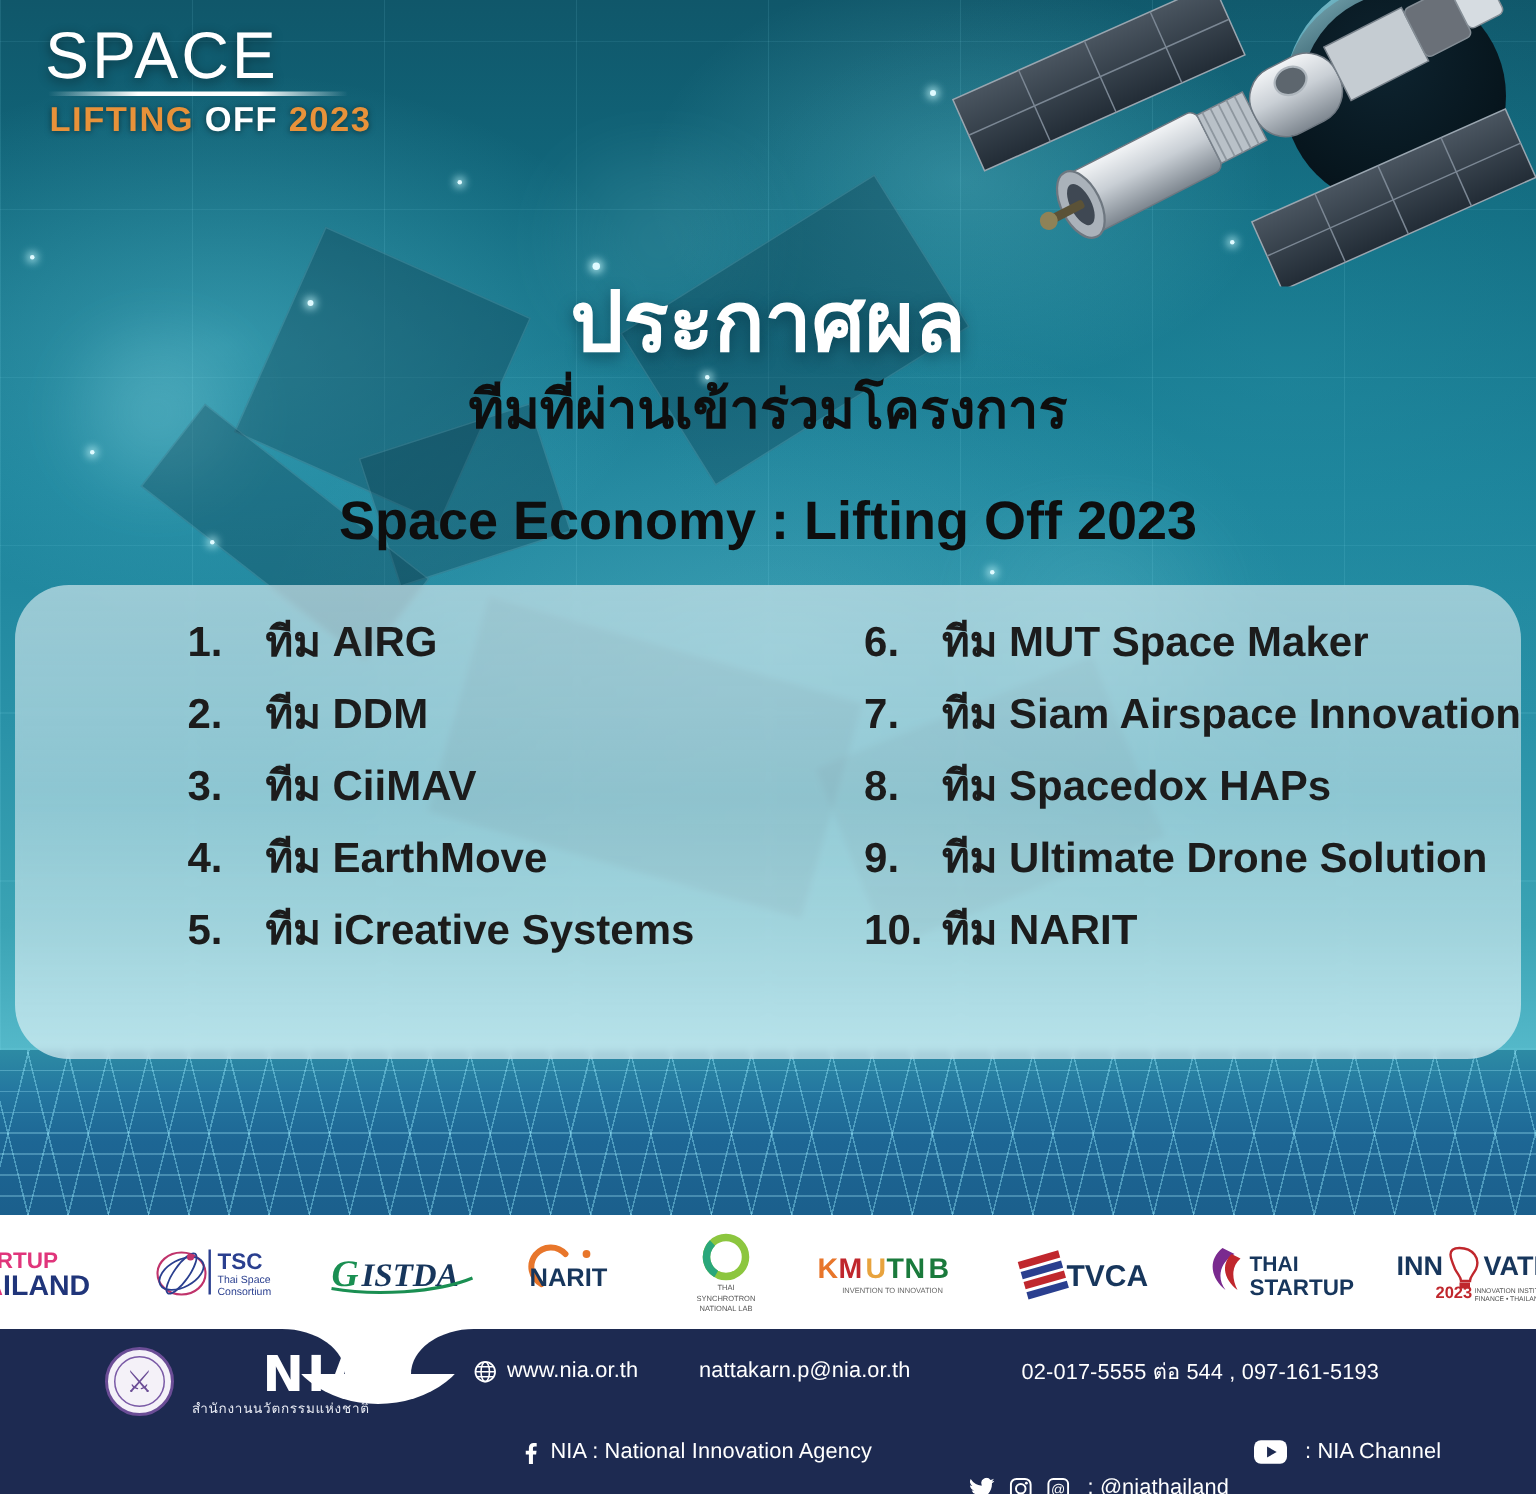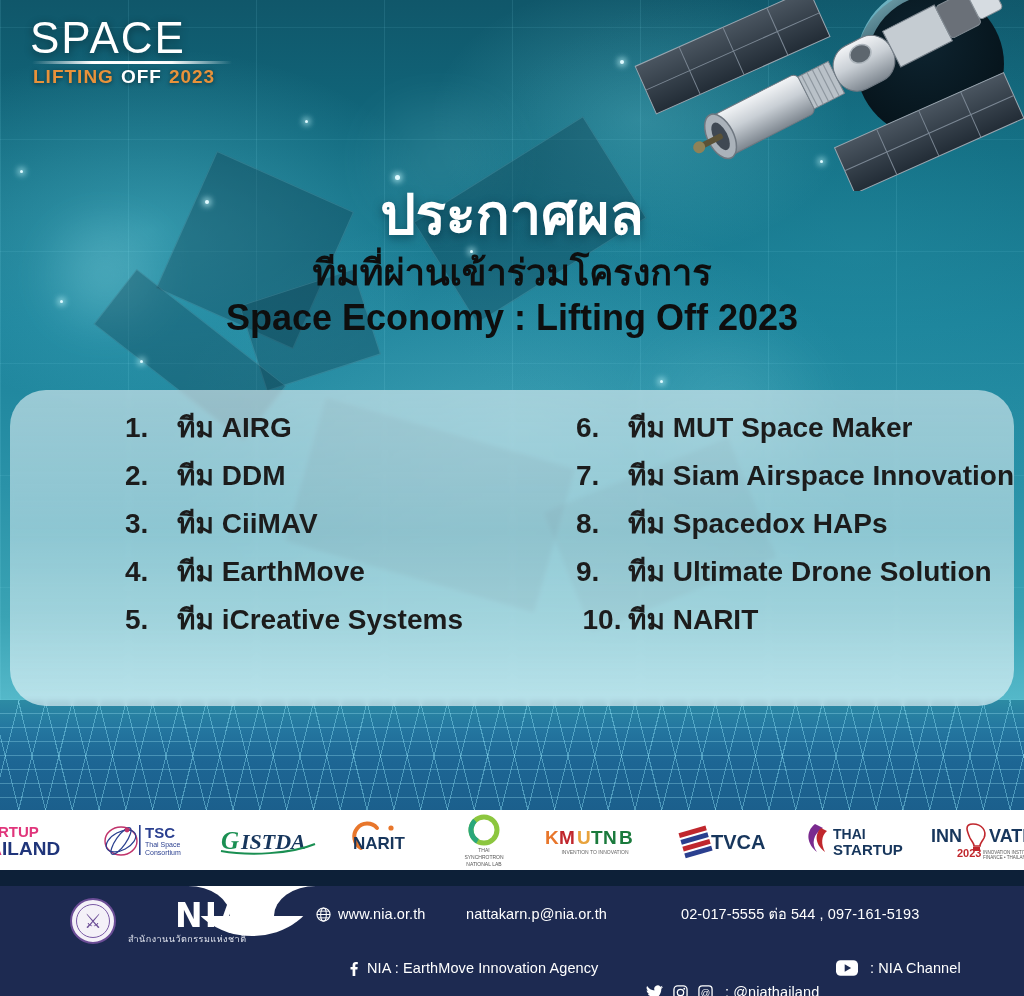--- a/index.html
+++ b/index.html
@@ -79,66 +79,66 @@
     letter-spacing:1px; line-height:1;
     text-shadow:0 2px 8px rgba(0,0,0,.45);
     display:block; position:relative;
   }
   .brand-rule {
     height:3px; width:200px; margin:3px 0 2px 2px;
     background:linear-gradient(90deg,rgba(255,255,255,0),#ffffff 30%,#ffffff 70%,rgba(255,255,255,0));
     border-radius:2px;
   }
   .brand-lifting {
-    font-size:19px; font-weight:bold; letter-spacing:1px;
+    font-size:23px; font-weight:bold; letter-spacing:1px;
     display:flex; gap:7px; align-items:baseline; padding-left:3px;
   }
   .lift-orange { color:#E8923A; text-shadow:0 1px 4px rgba(0,0,0,.5); }
   .lift-white  { color:#ffffff; text-shadow:0 1px 4px rgba(0,0,0,.5); }
 
   
   .satellite { position:absolute; right:-6px; top:-14px; width:430px; height:205px; z-index:20; }
 
   
   .headings { position:absolute; left:0; top:185px; width:1024px; text-align:center; z-index:25; }
   .h-main {
     font-size:56px; font-weight:bold; color:#ffffff; line-height:1.06;
     text-shadow:0 3px 10px rgba(0,40,55,.55);
   }
   .h-sub1 {
     font-size:36px; font-weight:bold; color:#0e0e0e; line-height:1.25; margin-top:6px;
   }
   .h-sub2 {
-    font-size:36px; font-weight:bold; color:#0e0e0e; line-height:1.25;
+    font-size:36px; font-weight:bold; color:#0e0e0e; line-height:1.25;margin-top:29px;
   }
 
   
   .panel {
     position:absolute; left:10px; top:390px; width:1004px; height:316px;
     border-radius:36px;
     background:linear-gradient(180deg, rgba(235,245,248,0.60) 0%, rgba(228,242,246,0.52) 45%, rgba(245,252,254,0.62) 100%);
     backdrop-filter:blur(2px);
     z-index:22;
   }
   .cols { display:flex; width:100%; height:100%; padding:24px 0 0 0; }
   .col { flex:1; display:flex; flex-direction:column; gap:20px; }
   .col-left  { padding-left:115px; }
   .col-right { padding-left:14px; }
   .li {
     display:flex; align-items:baseline;
     font-size:28px; font-weight:bold; color:#1c1c1c;
     line-height:1.0;
   }
   .li-num { width:52px; flex:0 0 52px; }
-  .li-num.wide { width:52px;text-align:center; }
+  .li-num.wide { width:52px; }
   .li-text { white-space:nowrap; }
 
   
   .logobar {
-    position:absolute; left:0; top:810px; width:1024px; height:60px;
+    position:absolute; left:0; top:810px; width:1024px; height:76px;
     background:#ffffff; z-index:30;
     display:flex; align-items:center; justify-content:center; gap:26px;
   }
   .plogo { display:flex; align-items:center; height:56px; }
 
   
   .footer {
     position:absolute; left:0; top:886px; width:1024px; height:110px;
     background:#1d2a51; z-index:30;
   }
@@ -490,21 +490,21 @@
         </div>
       </div>
 
       <div class="crow">
         <div class="citem sp-fb">
           <span class="ico">
             <svg width="14" height="15" viewBox="0 0 14 15">
               <path d="M9.3 15V8.6h2.1l.3-2.5H9.3V4.5c0-.7.2-1.2 1.2-1.2h1.3V1.1C11.5 1 10.7 1 9.8 1 7.9 1 6.6 2.1 6.6 4.2v1.9H4.5v2.5h2.1V15z" fill="#fff"></path>
             </svg>
           </span>
-          <span>NIA : EarthMove Innovation Agency</span>
+          <span>NIA : National Innovation Agency</span>
         </div>
 
         <div class="citem sp-soc">
           <span class="ico">
             <svg width="17" height="15" viewBox="0 0 18 15">
               <path d="M18 1.8c-.7.3-1.4.5-2.1.6.8-.5 1.3-1.2 1.6-2-.7.4-1.5.7-2.3.9A3.6 3.6 0 0 0 8.9 4.6c0 .3 0 .6.1.8A10.3 10.3 0 0 1 1.2.7a3.6 3.6 0 0 0 1.1 4.8c-.6 0-1.2-.2-1.6-.4 0 1.8 1.2 3.2 2.9 3.6-.3.1-.6.1-1 .1h-.7a3.6 3.6 0 0 0 3.4 2.5A7.3 7.3 0 0 1 0 13c1.6 1 3.6 1.6 5.7 1.6 6.8 0 10.5-5.6 10.5-10.5v-.5c.7-.5 1.3-1.1 1.8-1.8z" fill="#fff"></path>
             </svg>
           </span>
           <span class="ico" style="margin-left:3px;">
             <svg width="15" height="15" viewBox="0 0 16 16">

